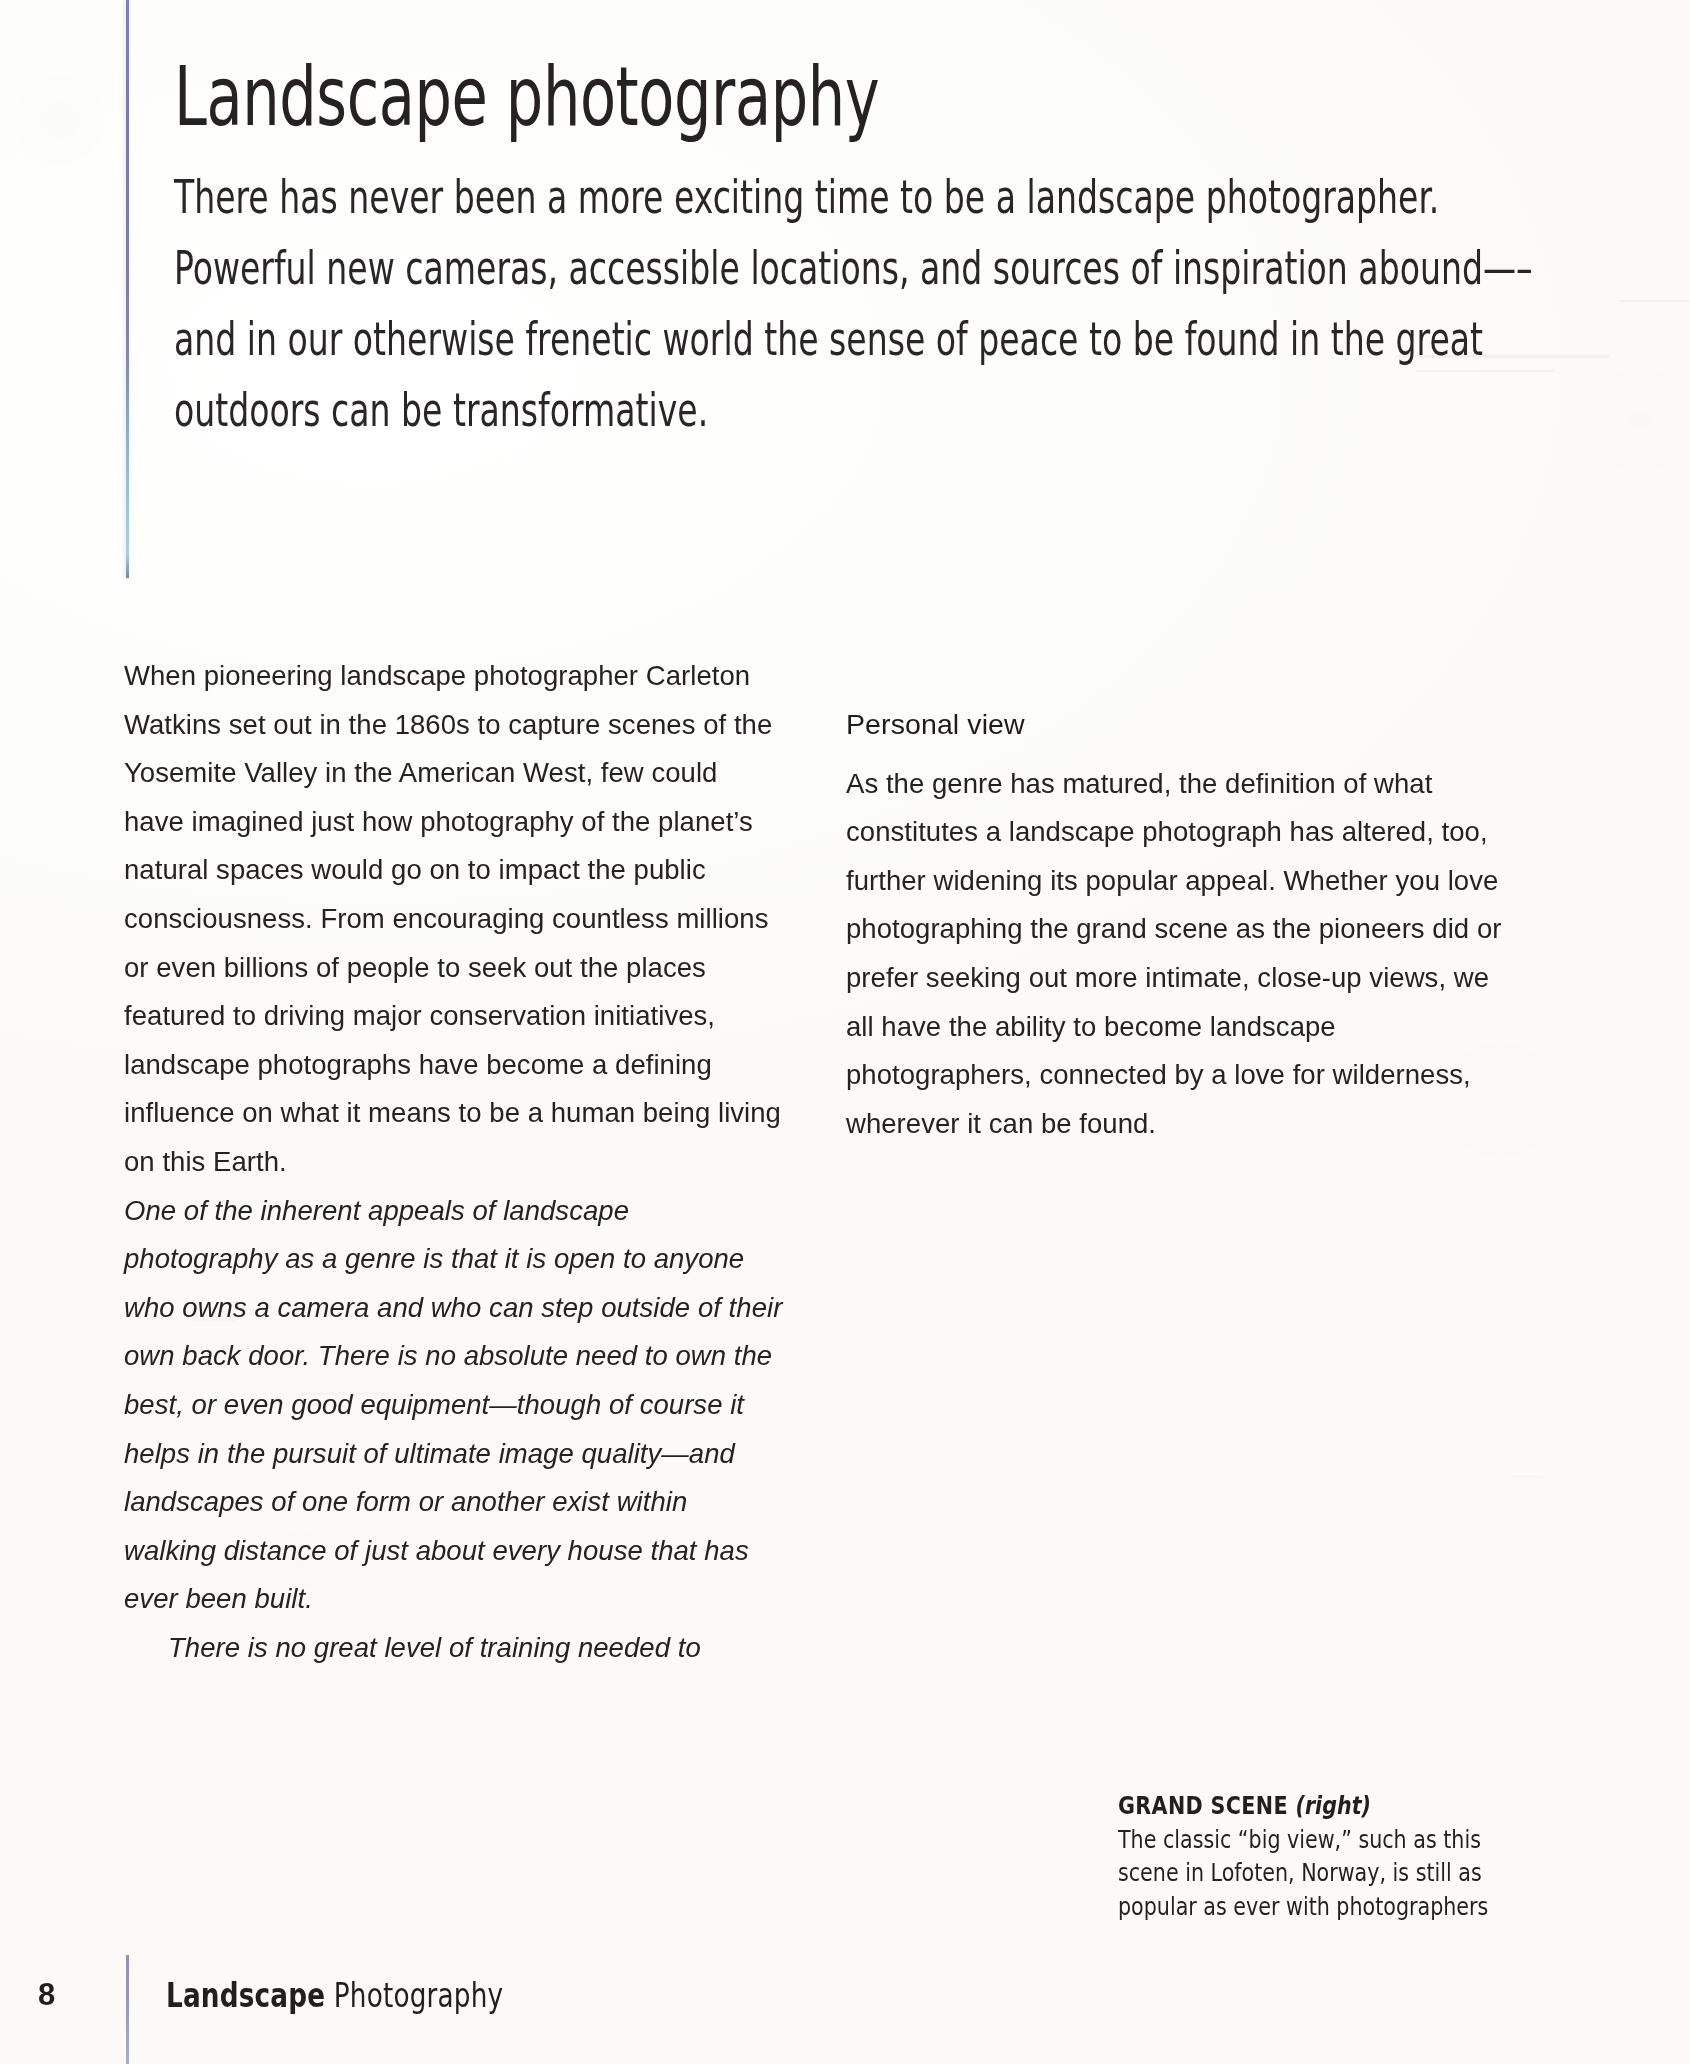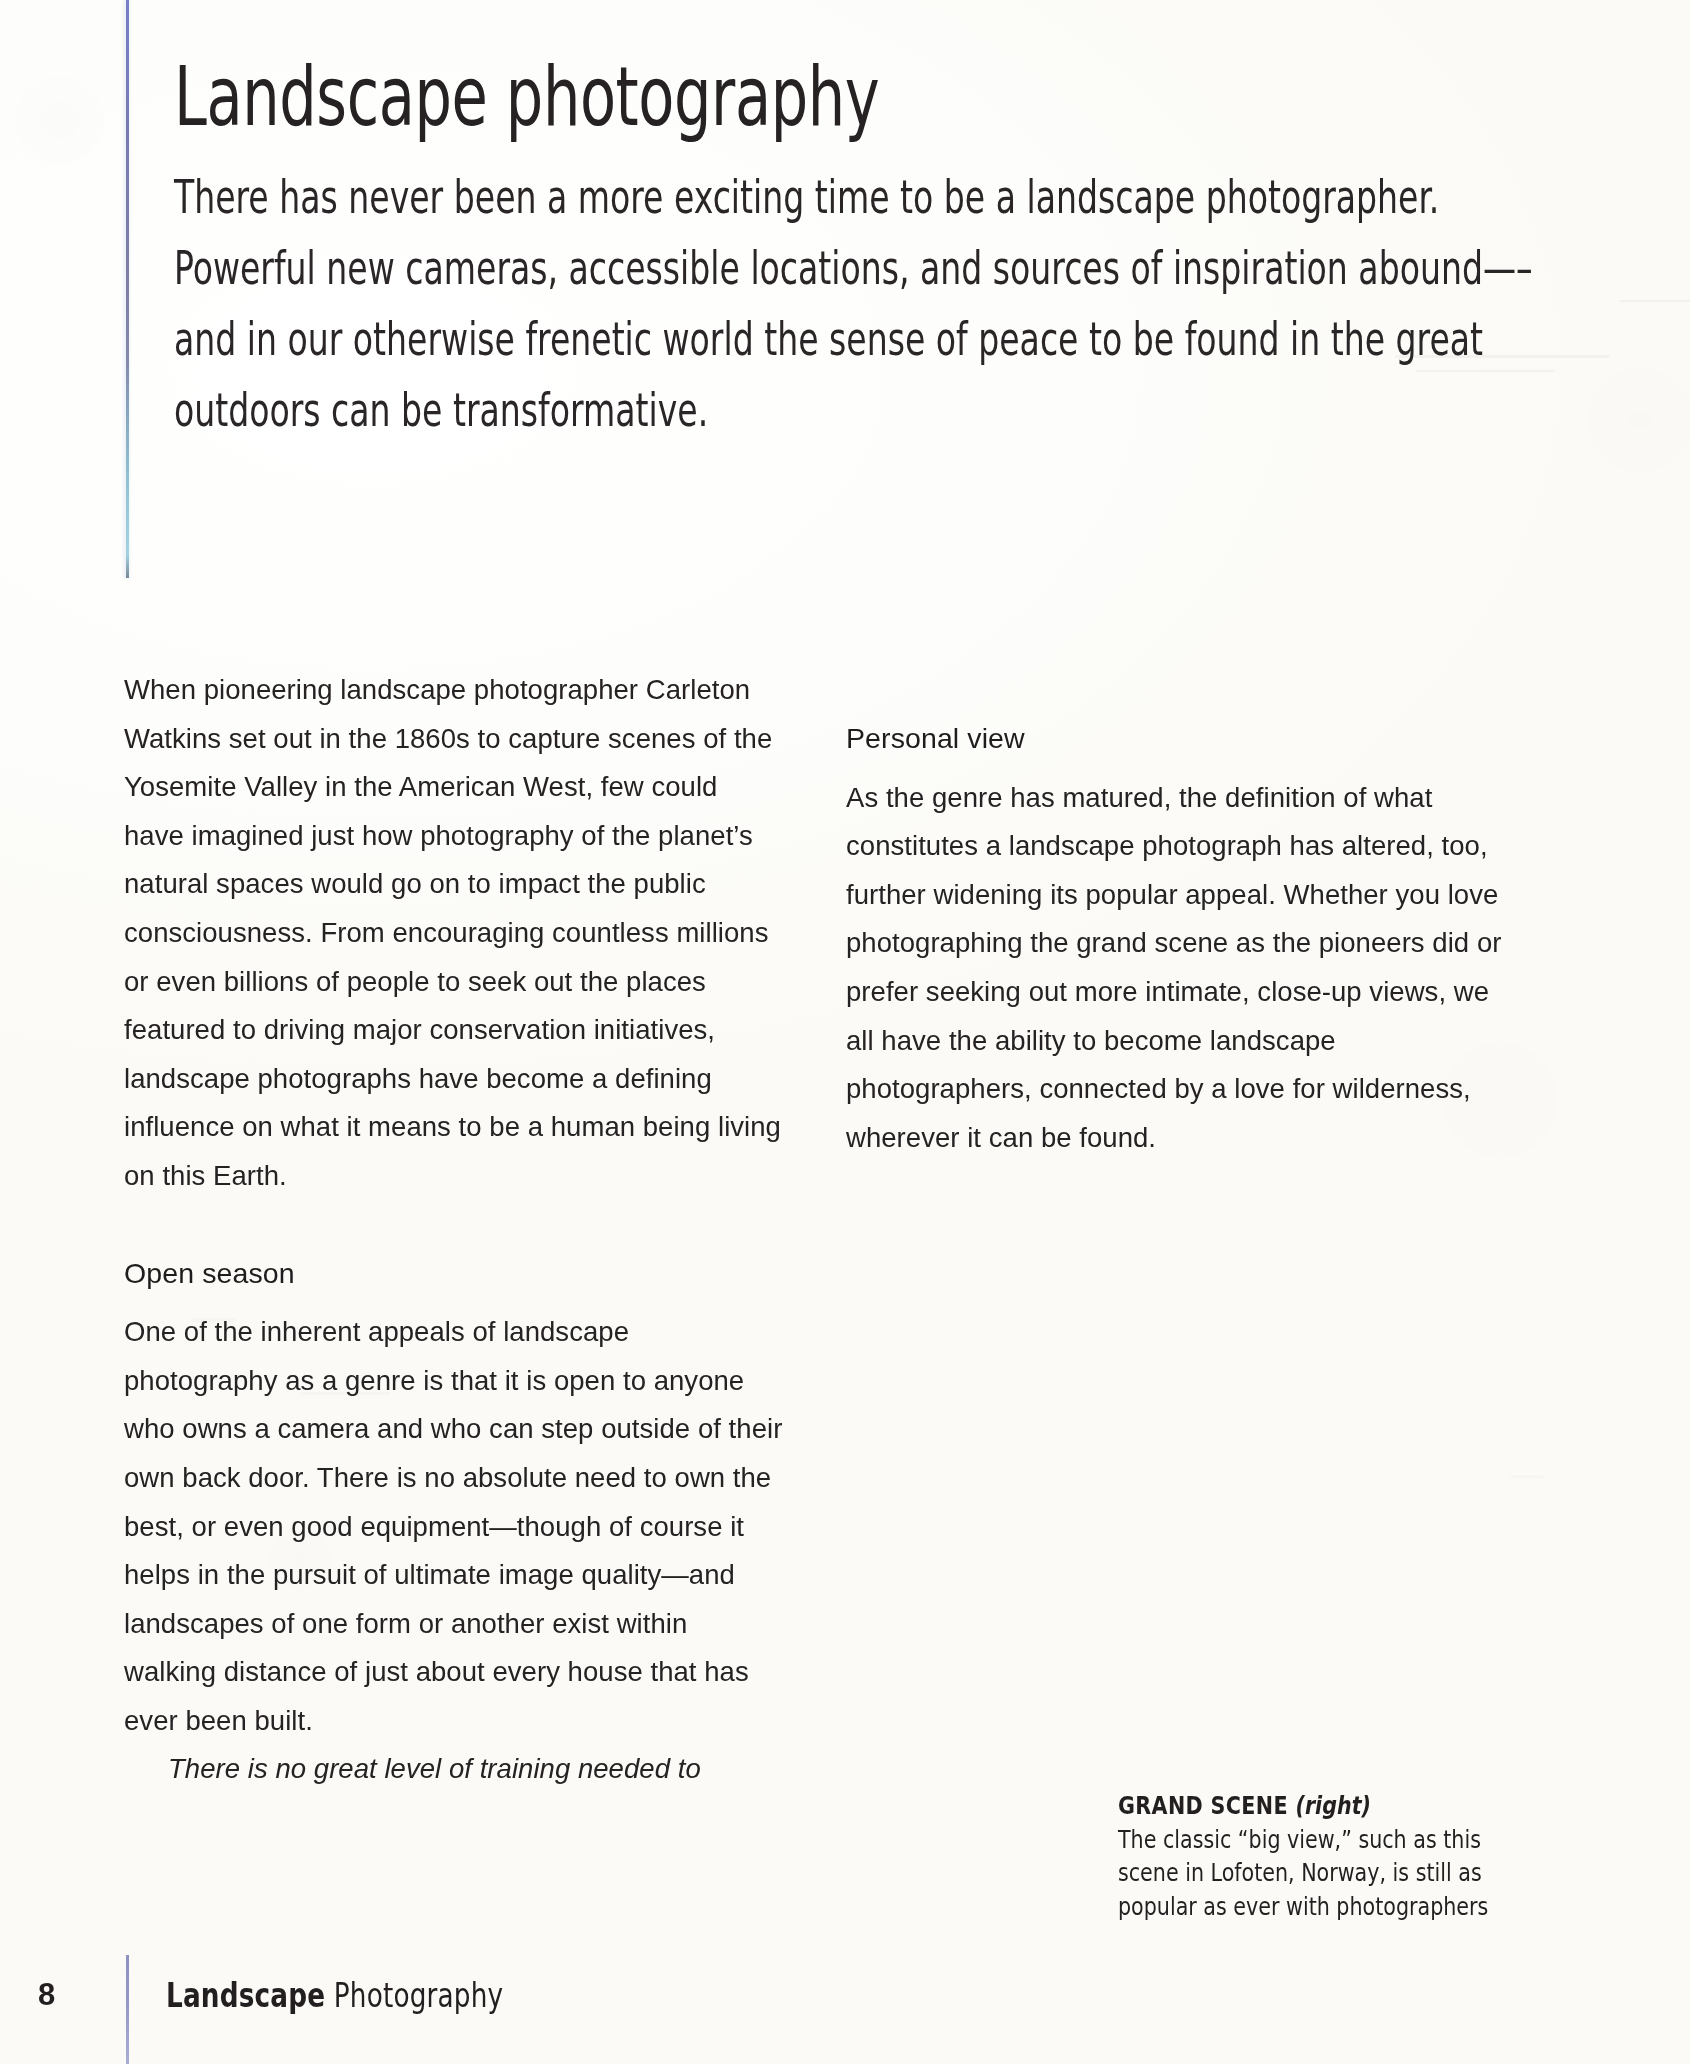--- a/index.html
+++ b/index.html
@@ -113,21 +113,21 @@
     color: #2a2627;
     width: 1760px;
     transform: scaleX(0.80);
     transform-origin: left top;
   }
 
   
   .columns {
     position: absolute;
     left: 124px;
-    top: 666px;
+    top: 652px;
     width: 1440px;
     display: flex;
     gap: 0px;
   }
   .col {
     width: 660px;
   }
   .col.right {
     margin-left: 62px;
   }
@@ -226,21 +226,20 @@
   <div class="headline-block">
     <h1 class="title">Landscape photography</h1>
     <p class="standfirst">There has never been a more exciting time to be a landscape photographer. Powerful new cameras, accessible locations, and sources of inspiration abound—–and in our otherwise frenetic world the sense of peace to be found in the great outdoors can be transformative.</p>
   </div>
 
   <div class="columns">
 
     <div class="col left">
       <p class="body-p">When pioneering landscape photographer Carleton Watkins set out in the 1860s to capture scenes of the Yosemite Valley in the American West, few could have imagined just how photography of the planet’s natural spaces would go on to impact the public consciousness. From encouraging countless millions or even billions of people to seek out the places featured to driving major conservation initiatives, landscape photographs have become a defining influence on what it means to be a human being living on this Earth.</p>
 
-      <h2 class="subhead">Open season</h2>
 
       <p class="body-p">One of the inherent appeals of landscape photography as a genre is that it is open to anyone who owns a camera and who can step outside of their own back door. There is no absolute need to own the best, or even good equipment—though of course it helps in the pursuit of ultimate image quality—and landscapes of one form or another exist within walking distance of just about every house that has ever been built.</p>
 
       <p class="body-p indent">There is no great level of training needed to</p>
     </div>
 
     <div class="col right">
 
       <h2 class="subhead">Personal view</h2>
 

